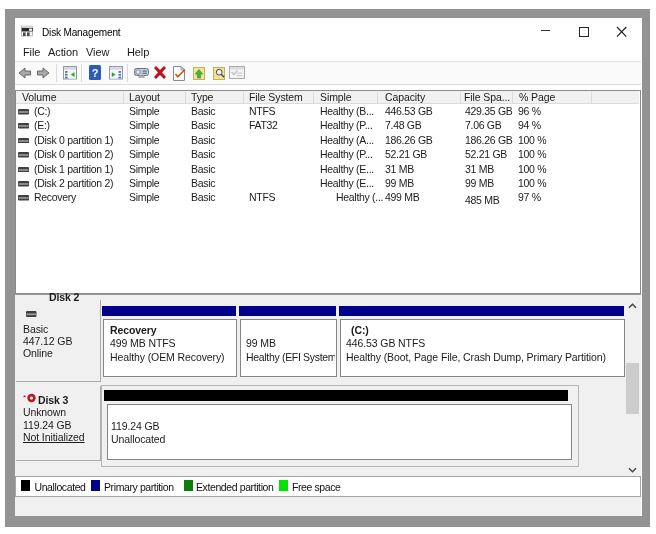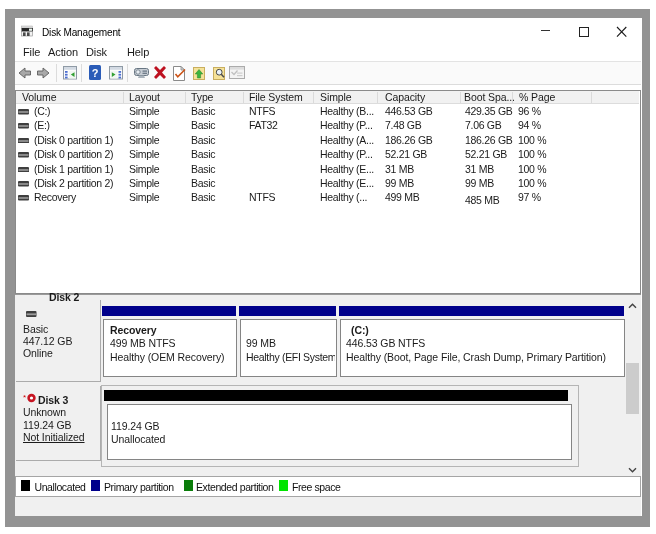--- a/index.html
+++ b/index.html
@@ -58,21 +58,21 @@
   </svg>
   <div id="title" class="abs">Disk Management</div>
   <div id="btnmin" class="abs"></div>
   <div id="btnmax" class="abs"></div>
   <svg class="abs" style="left:616px;top:26px" width="12" height="12">
       <path d="M1 1 L10.3 10.7 M10.3 1 L1 10.7" stroke="#1a1a1a" stroke-width="1.1" fill="none"></path>
     </svg>
 
   <div class="abs menu" style="left:23px">File</div>
   <div class="abs menu" style="left:48px">Action</div>
-  <div class="abs menu" style="left:86px">Disk</div>
+  <div class="abs menu" style="left:86px">View</div>
   <div class="abs menu" style="left:127px">Help</div>
   <div id="menuline" class="abs"></div>
 
   <div id="toolbar" class="abs"></div>
   <svg class="abs" style="left:17.5px;top:66.5px" width="13" height="12">
     <path d="M7 1 L7 4 L12.5 4 L12.5 8 L7 8 L7 11 L1 6 Z" fill="#a8a8a8" stroke="#5e5e5e" stroke-width="0.9"></path>
   </svg>
   <svg class="abs" style="left:36.5px;top:66.5px" width="13" height="12">
     <path d="M6 1 L6 4 L0.5 4 L0.5 8 L6 8 L6 11 L12 6 Z" fill="#a8a8a8" stroke="#5e5e5e" stroke-width="0.9"></path>
   </svg>
@@ -134,21 +134,21 @@
   </svg>
 
   <div id="list" class="abs"></div>
   <div id="hdr" class="abs"></div>
   <div class="abs htxt" style="left:22px">Volume</div>
   <div class="abs htxt" style="left:129px">Layout</div>
   <div class="abs htxt" style="left:191px">Type</div>
   <div class="abs htxt" style="left:249px">File System</div>
   <div class="abs htxt" style="left:320px">Simple</div>
   <div class="abs htxt" style="left:385px">Capacity</div>
-  <div class="abs htxt" style="left:464px">Boot Spa...</div>
+  <div class="abs htxt" style="left:464px">File Spa...</div>
   <div class="abs htxt" style="left:519px">% Page</div>
   <div class="abs hsep" style="left:123px"></div>
   <div class="abs hsep" style="left:185px"></div>
   <div class="abs hsep" style="left:243px"></div>
   <div class="abs hsep" style="left:313px"></div>
   <div class="abs hsep" style="left:377px"></div>
   <div class="abs hsep" style="left:460px"></div>
   <div class="abs hsep" style="left:512px"></div>
   <div class="abs hsep" style="left:591px"></div>
 
@@ -222,21 +222,21 @@
   <div class="abs cell" style="left:465px;top:177px">99 MB</div>
   <div class="abs cell" style="left:518px;top:177px">100 %</div>
   <svg class="abs" style="left:18px;top:195.4px" width="11" height="5.5">
         <rect x="0" y="0" width="11" height="5.5" rx="1" fill="#3f3f3f"></rect>
         <rect x="0.5" y="2.2" width="10" height="1.6" fill="#9c9c9c"></rect>
       </svg>
   <div class="abs cell" style="left:34px;top:191.4px">Recovery</div>
   <div class="abs cell" style="left:129px;top:191.4px">Simple</div>
   <div class="abs cell" style="left:191px;top:191.4px">Basic</div>
   <div class="abs cell" style="left:249px;top:191.4px">NTFS</div>
-  <div class="abs cell" style="left:320px;top:191.4px">Healthy (...</div>
+  <div class="abs cell" style="left:336px;top:191.4px">Healthy (...</div>
   <div class="abs cell" style="left:385px;top:191.4px">499 MB</div>
   <div class="abs cell" style="left:465px;top:194px">485 MB</div>
   <div class="abs cell" style="left:518px;top:191.4px">97 %</div>
   </div>
 
   <div id="split" class="abs"></div>
   <div id="bpane" class="abs"></div>
 
   <div class="abs lbl" style="left:16px;top:300px;width:84px;height:81px;"></div>
   <svg class="abs" style="left:26px;top:310.5px" width="10.5" height="6">

